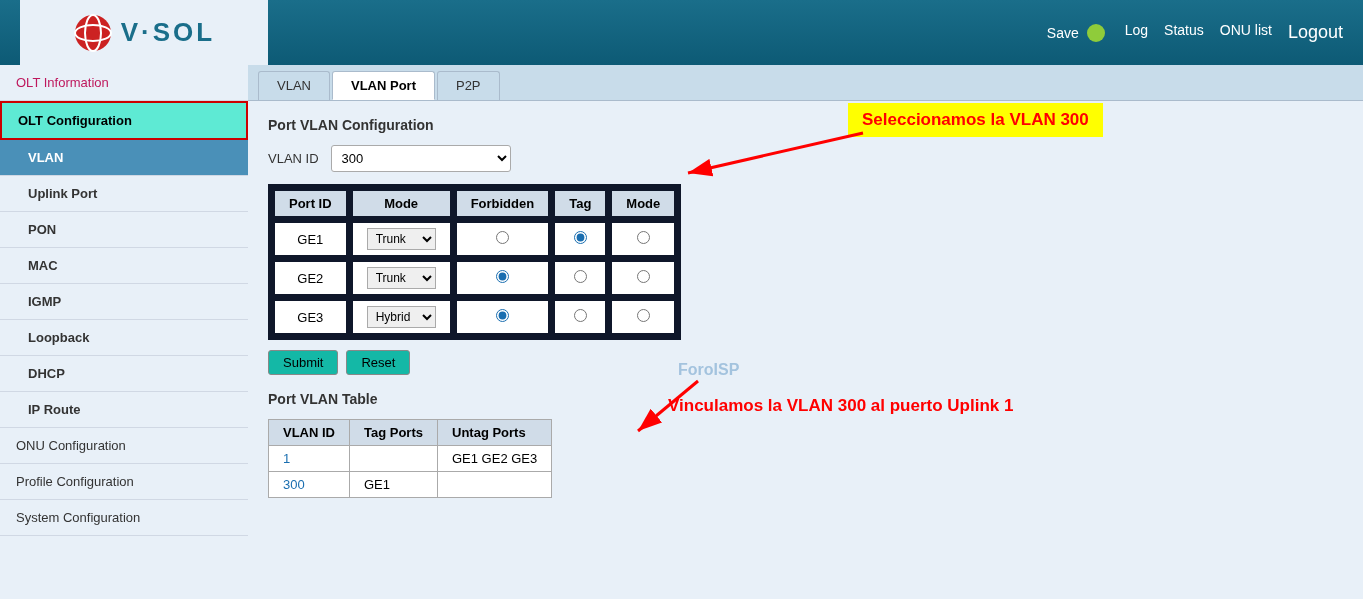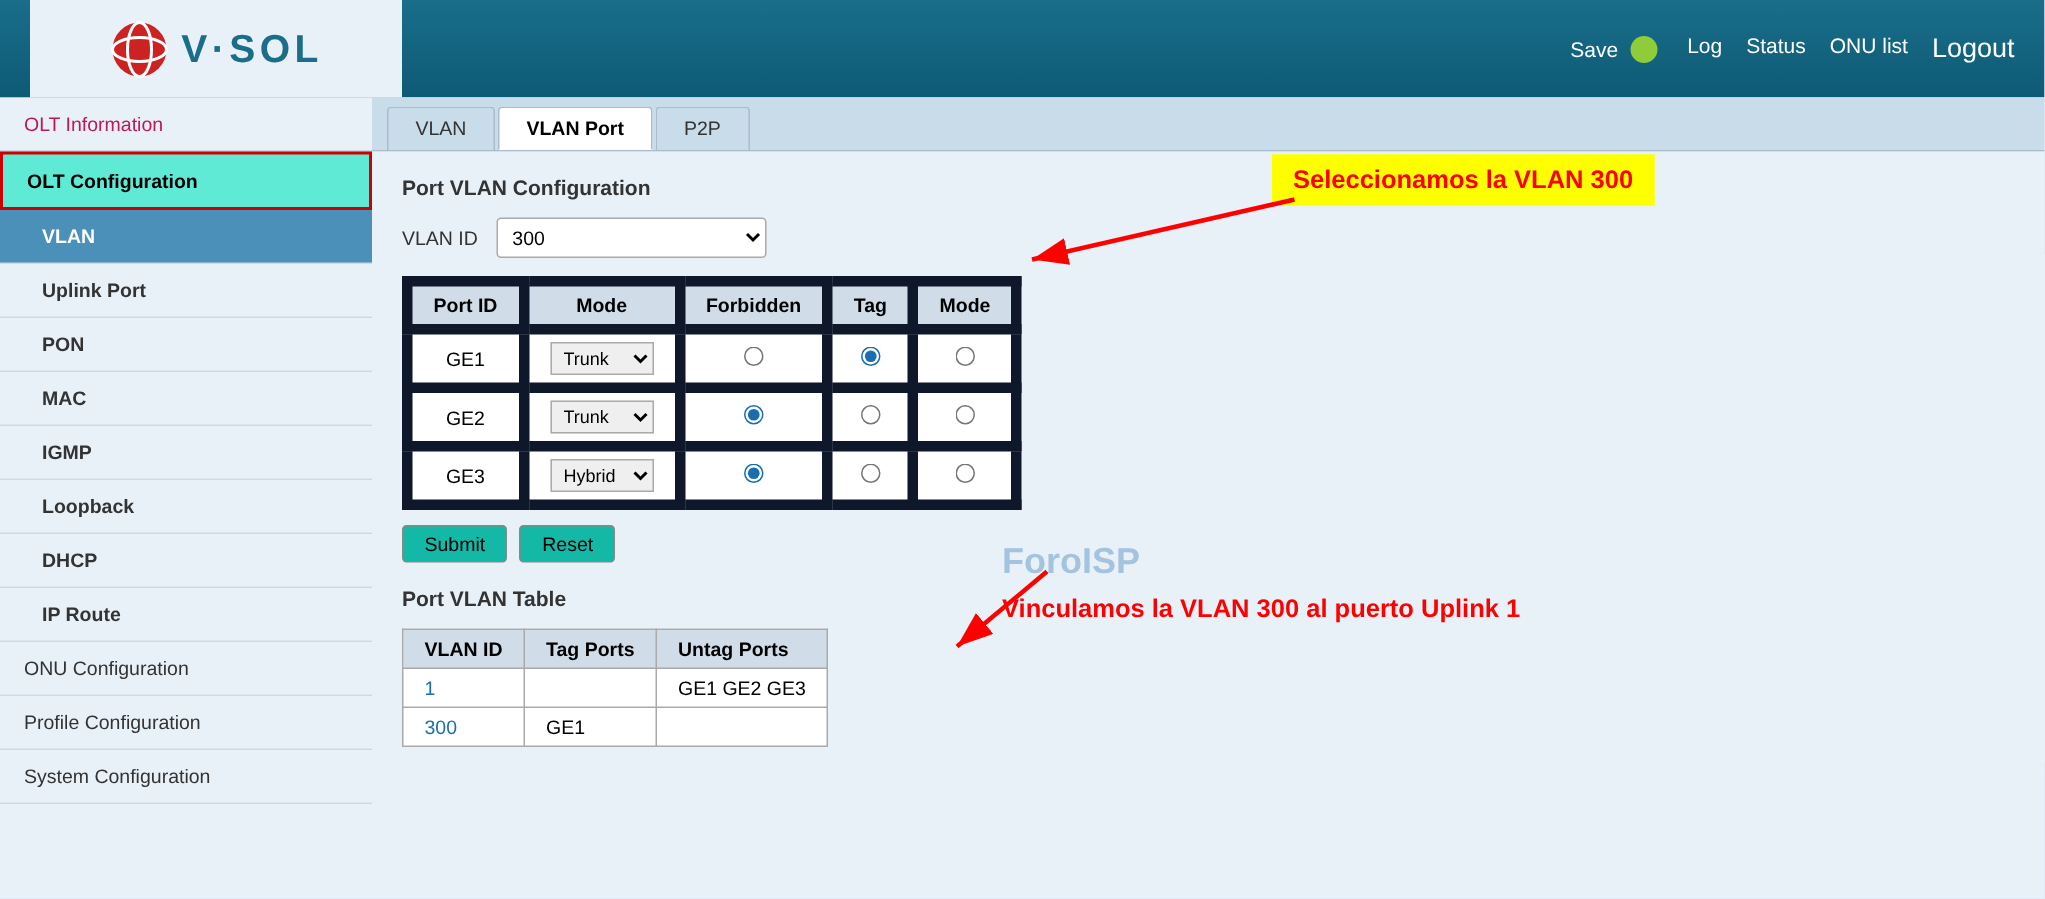--- a/index.html
+++ b/index.html
@@ -421,19 +421,19 @@
 
       <svg class="arrow-svg" style="top:270px; left:370px; width:120px; height:70px;" viewBox="0 0 120 70">
         <defs>
           <marker id="arrowhead2" markerWidth="8" markerHeight="6" refX="8" refY="3" orient="auto">
             <polygon points="0 0, 8 3, 0 6" fill="red"></polygon>
           </marker>
         </defs>
         <line x1="80" y1="10" x2="20" y2="60" stroke="red" stroke-width="3" marker-end="url(#arrowhead2)"></line>
       </svg>
 
-      <div class="watermark" style="top:260px; left:420px; font-size:24px; color:rgba(80,140,190,0.45);">
+      <div class="watermark" style="top:260px; left:430px; font-size:16px; color:rgba(80,140,190,0.45);">
         <span>ForoISP</span>
       </div>
 
     </div>
   </div>
 </div>
 
 </body></html>

